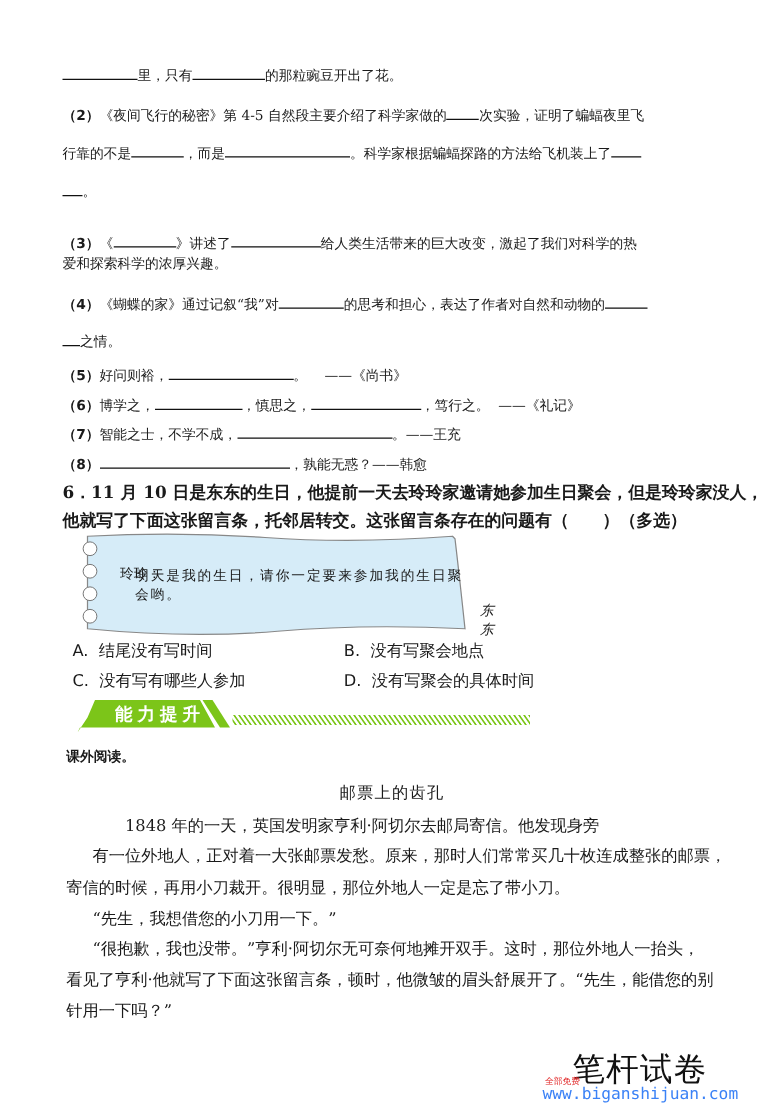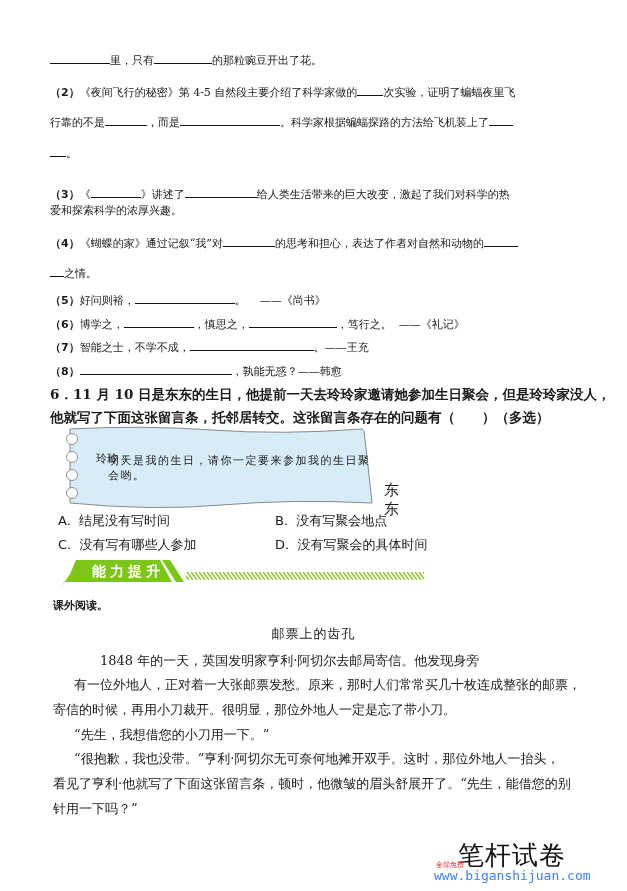--- a/index.html
+++ b/index.html
@@ -15,21 +15,21 @@
   .blank { display: inline-block; border-bottom: 1px solid #111; height: 14px; vertical-align: baseline; }
   .bold { font-weight: bold; font-family: "DejaVu Sans", "Liberation Sans", sans-serif; }
   .q6 { font-size: 13.5px; font-weight: bold; }
 
   .note {
     position: absolute; left: 62px; top: 425px; width: 318px; height: 80px;
   }
   .note svg { position: absolute; left: 0; top: 0; }
   .note .to { position: absolute; left: 34px; top: 14px; font-size: 11px; margin-top: 12px; }
   .note .body { position: absolute; left: 46px; top: 28px; font-size: 11px; letter-spacing: 1.5px; }
-  .note .sign { position: absolute; left: 322px; top: 56px; font-size: 15px; letter-spacing: 2px; }
+  .note .sign { position: absolute; left: 322px; top: 56px; font-size: 11px; letter-spacing: 2px; font-style: italic; }
 
   .opt { position: absolute; font-size: 13px; font-family: "DejaVu Sans", "Liberation Sans", sans-serif; }
 
   .banner { position: absolute; left: 62px; top: 560px; width: 360px; height: 26px; }
   .banner-label {
     position: absolute; left: 30px; top: 3px; font-size: 14px; font-weight: bold;
     color: #ffffff; letter-spacing: 4px; font-family: "DejaVu Sans", "Liberation Sans", sans-serif;
   }
 
   .reading { position: absolute; font-size: 13px; white-space: nowrap; }

